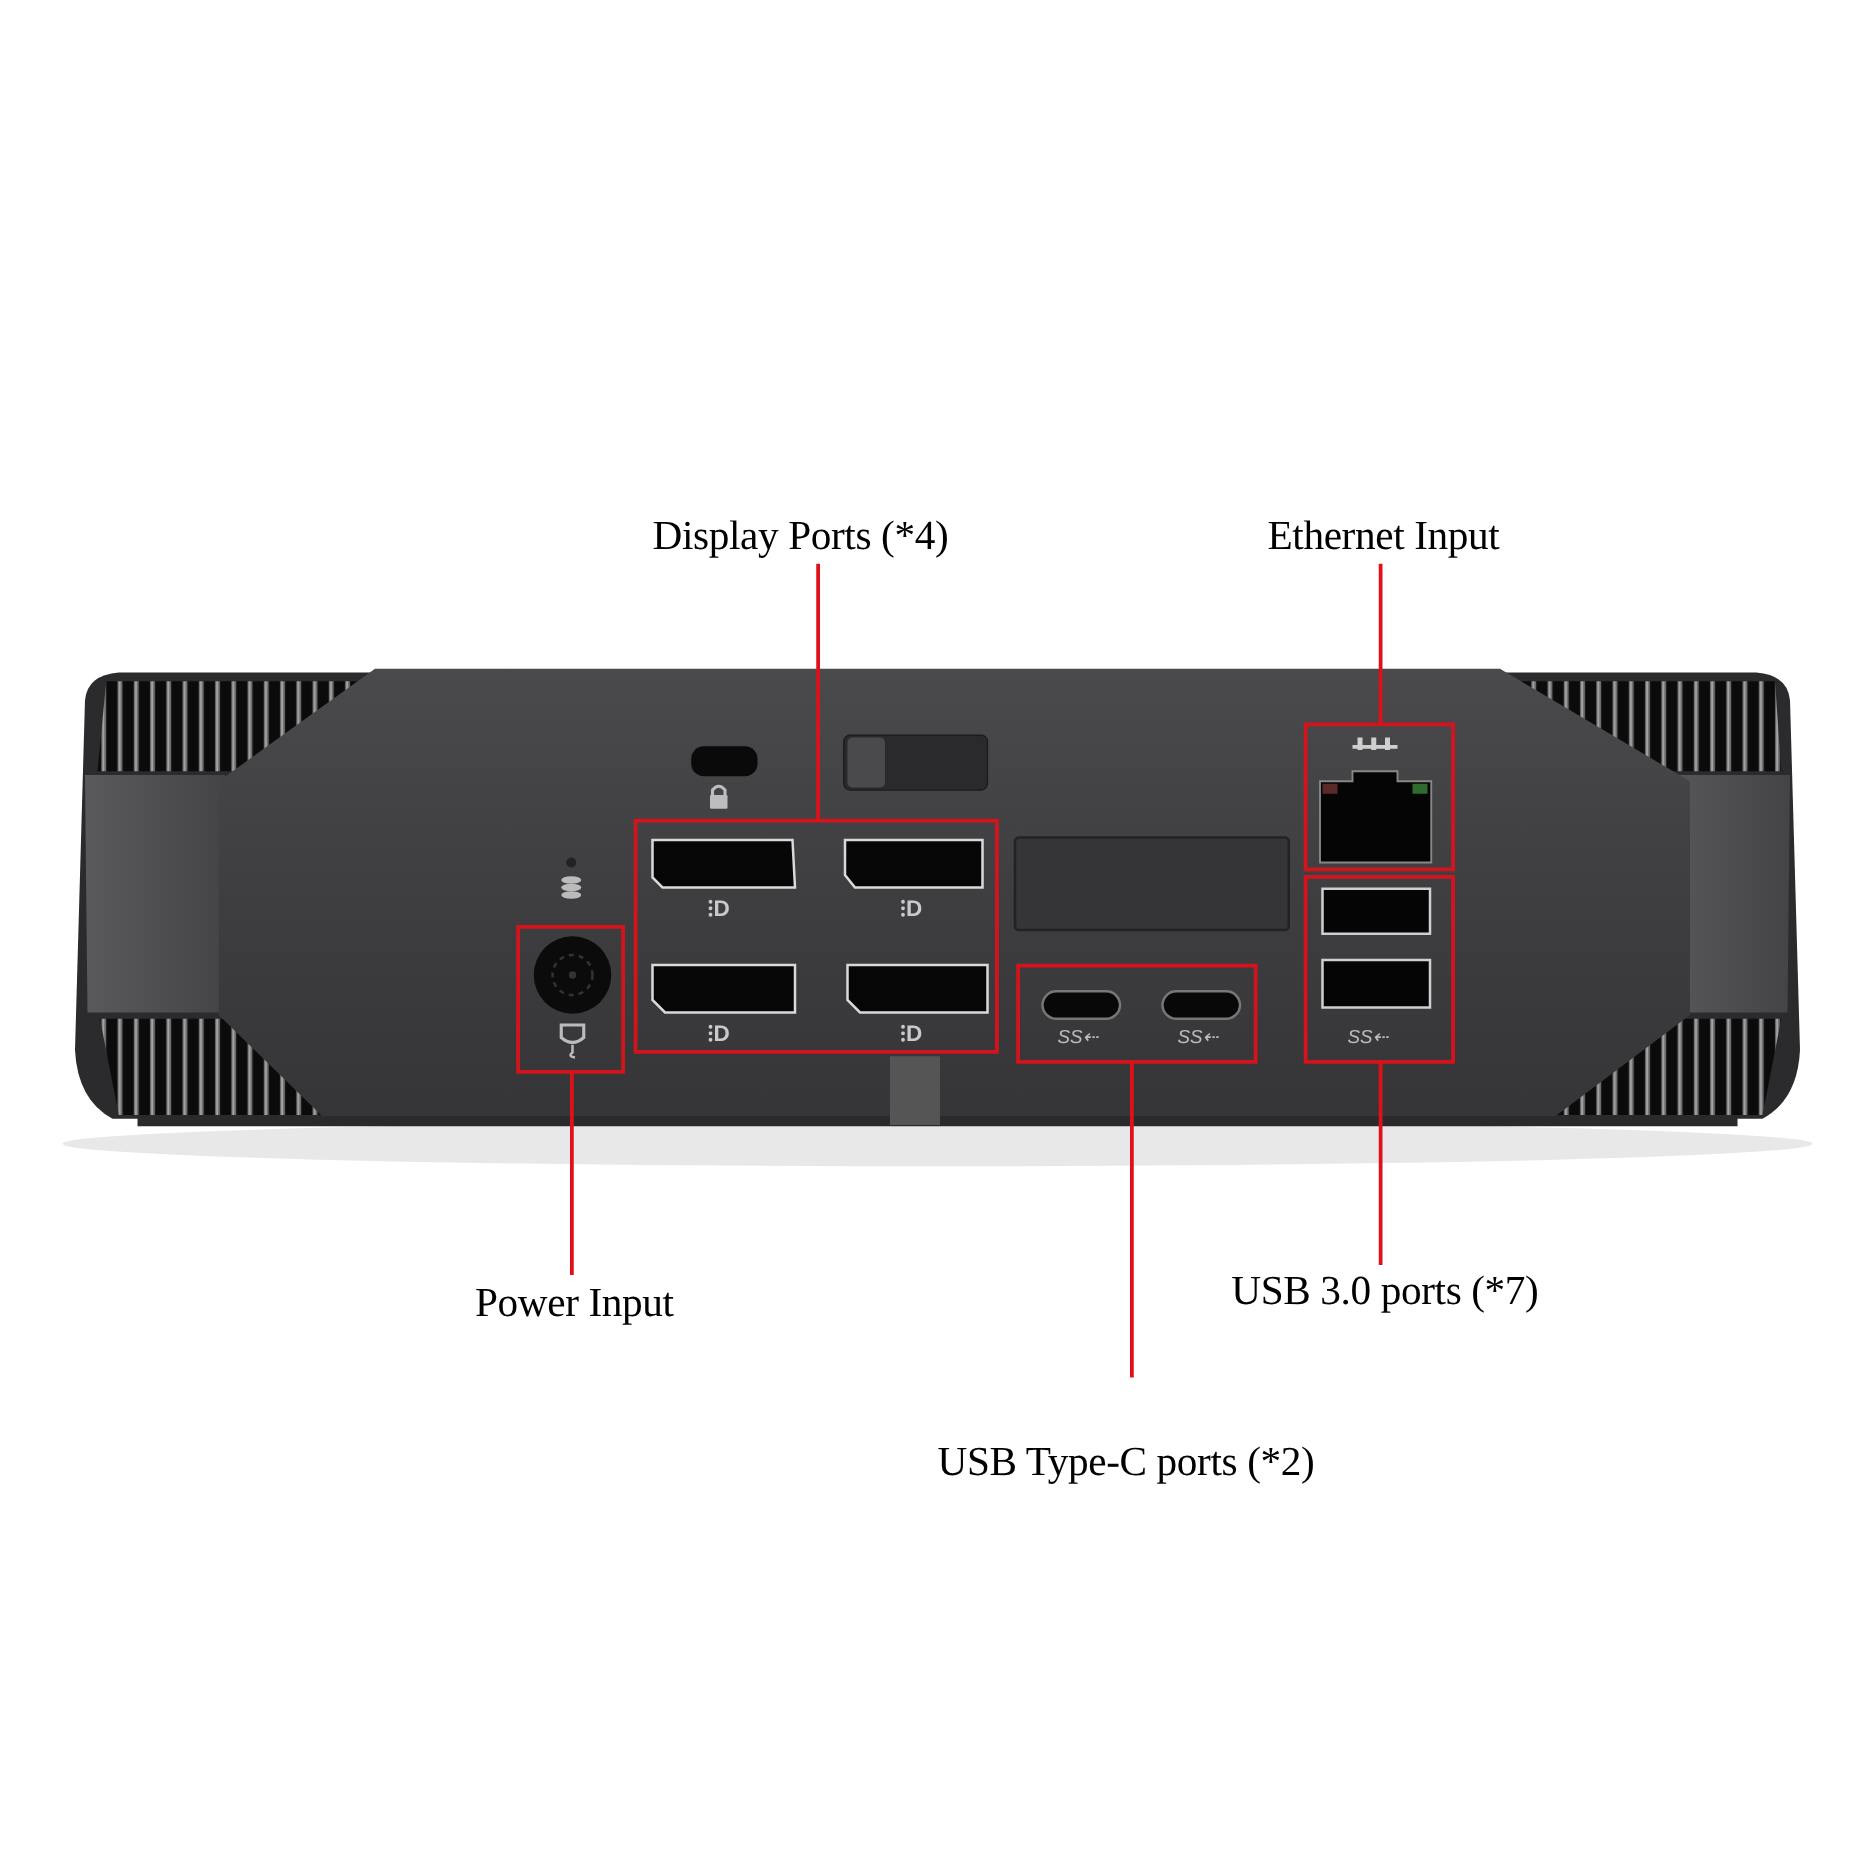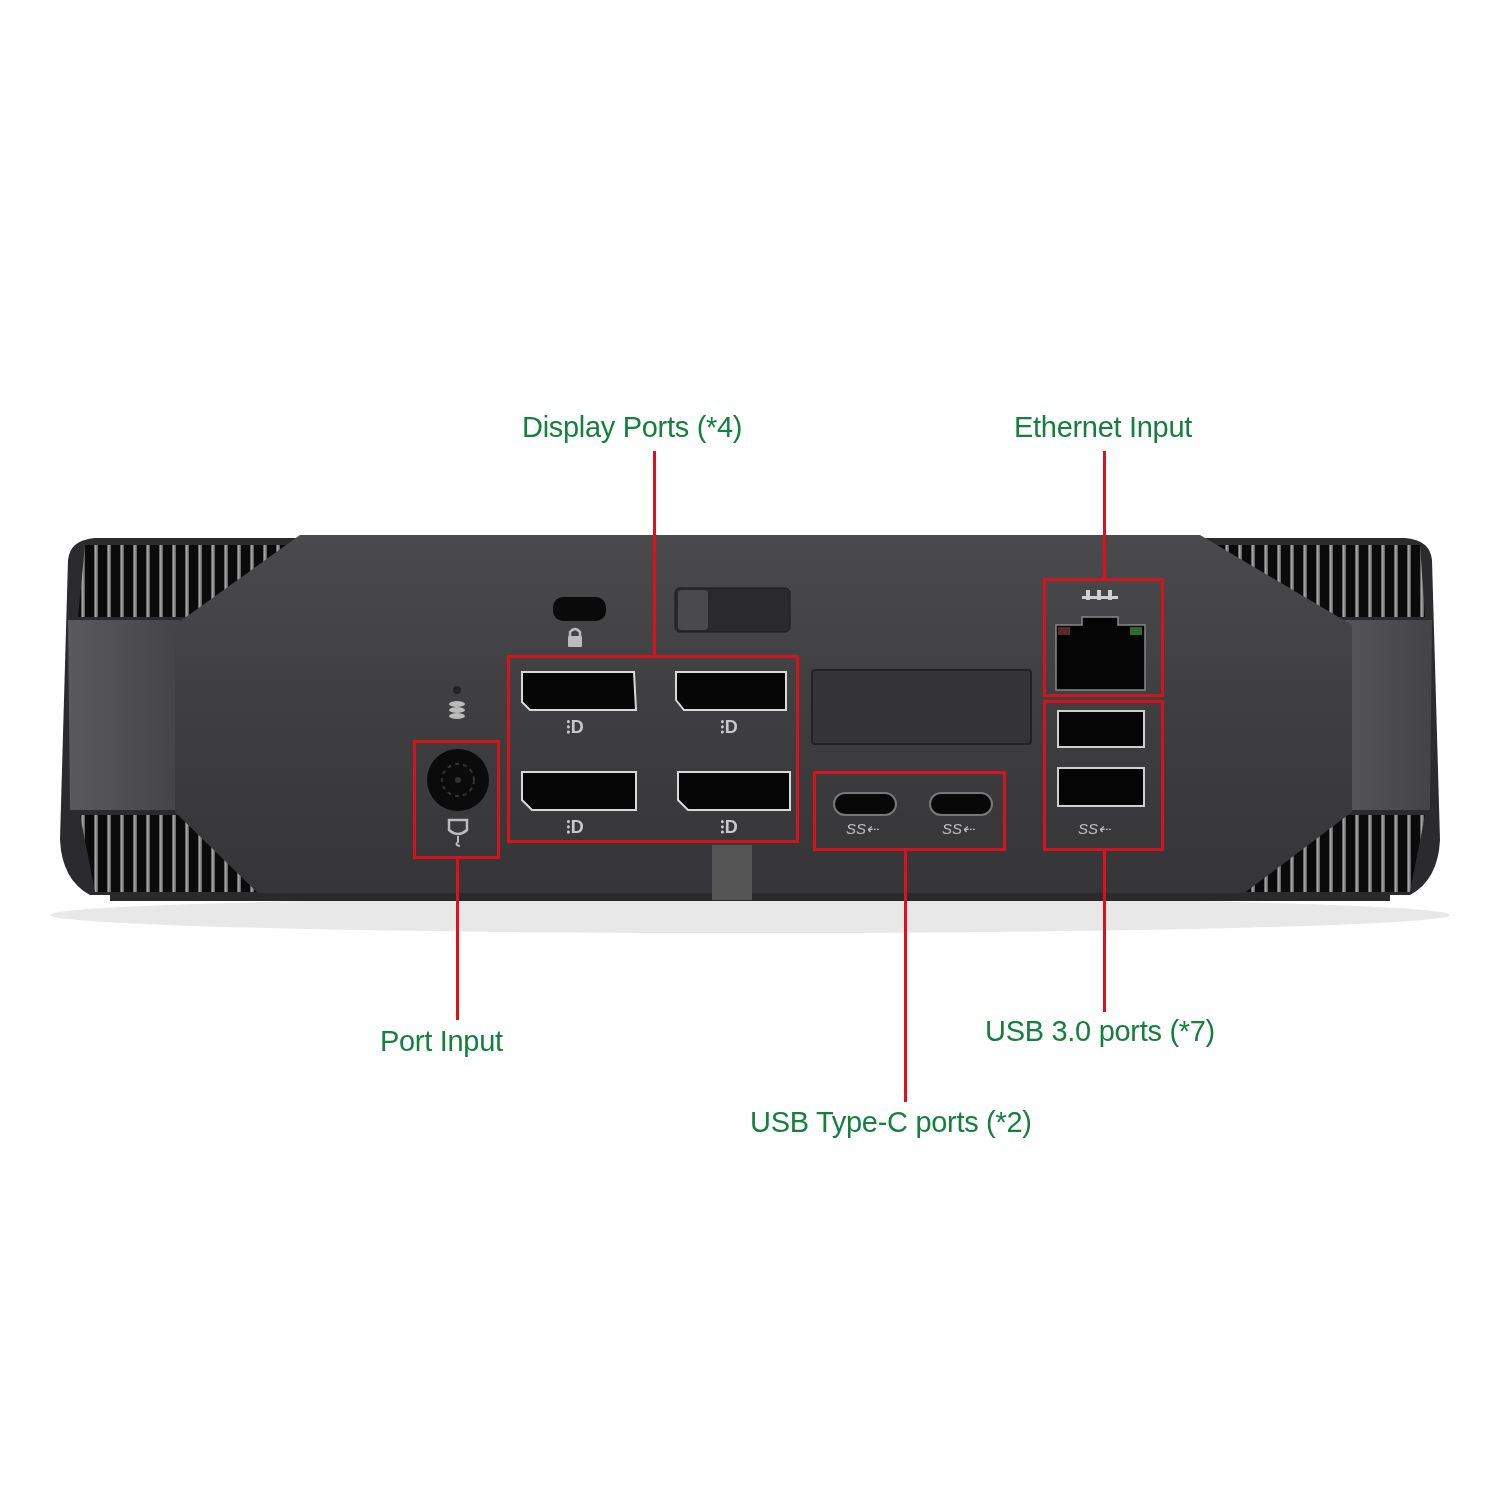--- a/index.html
+++ b/index.html
@@ -1,17 +1,17 @@
 <!DOCTYPE html>
 <html><head>
 <meta charset="utf-8">
 <style>
   html,body{margin:0;padding:0;background:#ffffff;}
   body{width:1500px;height:1500px;position:relative;overflow:hidden;font-family:"Liberation Sans","DejaVu Sans",sans-serif;}
-  .label{position:absolute;color:#15803d;font-size:29px;letter-spacing:-0.3px;white-space:nowrap;}
+  .label{position:absolute;color:#000000;font-size:33px;letter-spacing:-0.3px;white-space:nowrap;font-family:Liberation Serif, serif;}
   .line{position:absolute;background:#e0101a;width:3px;}
   .box{position:absolute;border:3px solid #d4141c;box-sizing:border-box;}
   .device{position:absolute;left:0;top:0;width:1500px;height:1500px;}
 </style>
 </head>
 <body>
 
 <div class="device">
   <svg width="1500" height="1500" viewBox="0 0 1500 1500">
     <defs>
@@ -116,15 +116,15 @@
 <div class="box" style="left:1043px;top:700px;width:121px;height:151px;"></div>
 
 <div class="line" style="left:653px;top:451px;height:205px;"></div>
 <div class="line" style="left:1103px;top:451px;height:128px;"></div>
 <div class="line" style="left:456px;top:858px;height:162px;"></div>
 <div class="line" style="left:904px;top:850px;height:252px;"></div>
 <div class="line" style="left:1103px;top:850px;height:162px;"></div>
 
 <div class="label" style="left:522px;top:411px;">Display Ports (*4)</div>
 <div class="label" style="left:1014px;top:411px;">Ethernet Input</div>
-<div class="label" style="left:380px;top:1025px;">Port Input</div>
+<div class="label" style="left:380px;top:1025px;">Power Input</div>
 <div class="label" style="left:985px;top:1015px;">USB 3.0 ports (*7)</div>
-<div class="label" style="left:750px;top:1106px;text-align:right;">USB Type-C ports (*2)</div>
+<div class="label" style="left:750px;top:1152px;text-align:right;">USB Type-C ports (*2)</div>
 
 </body></html>

